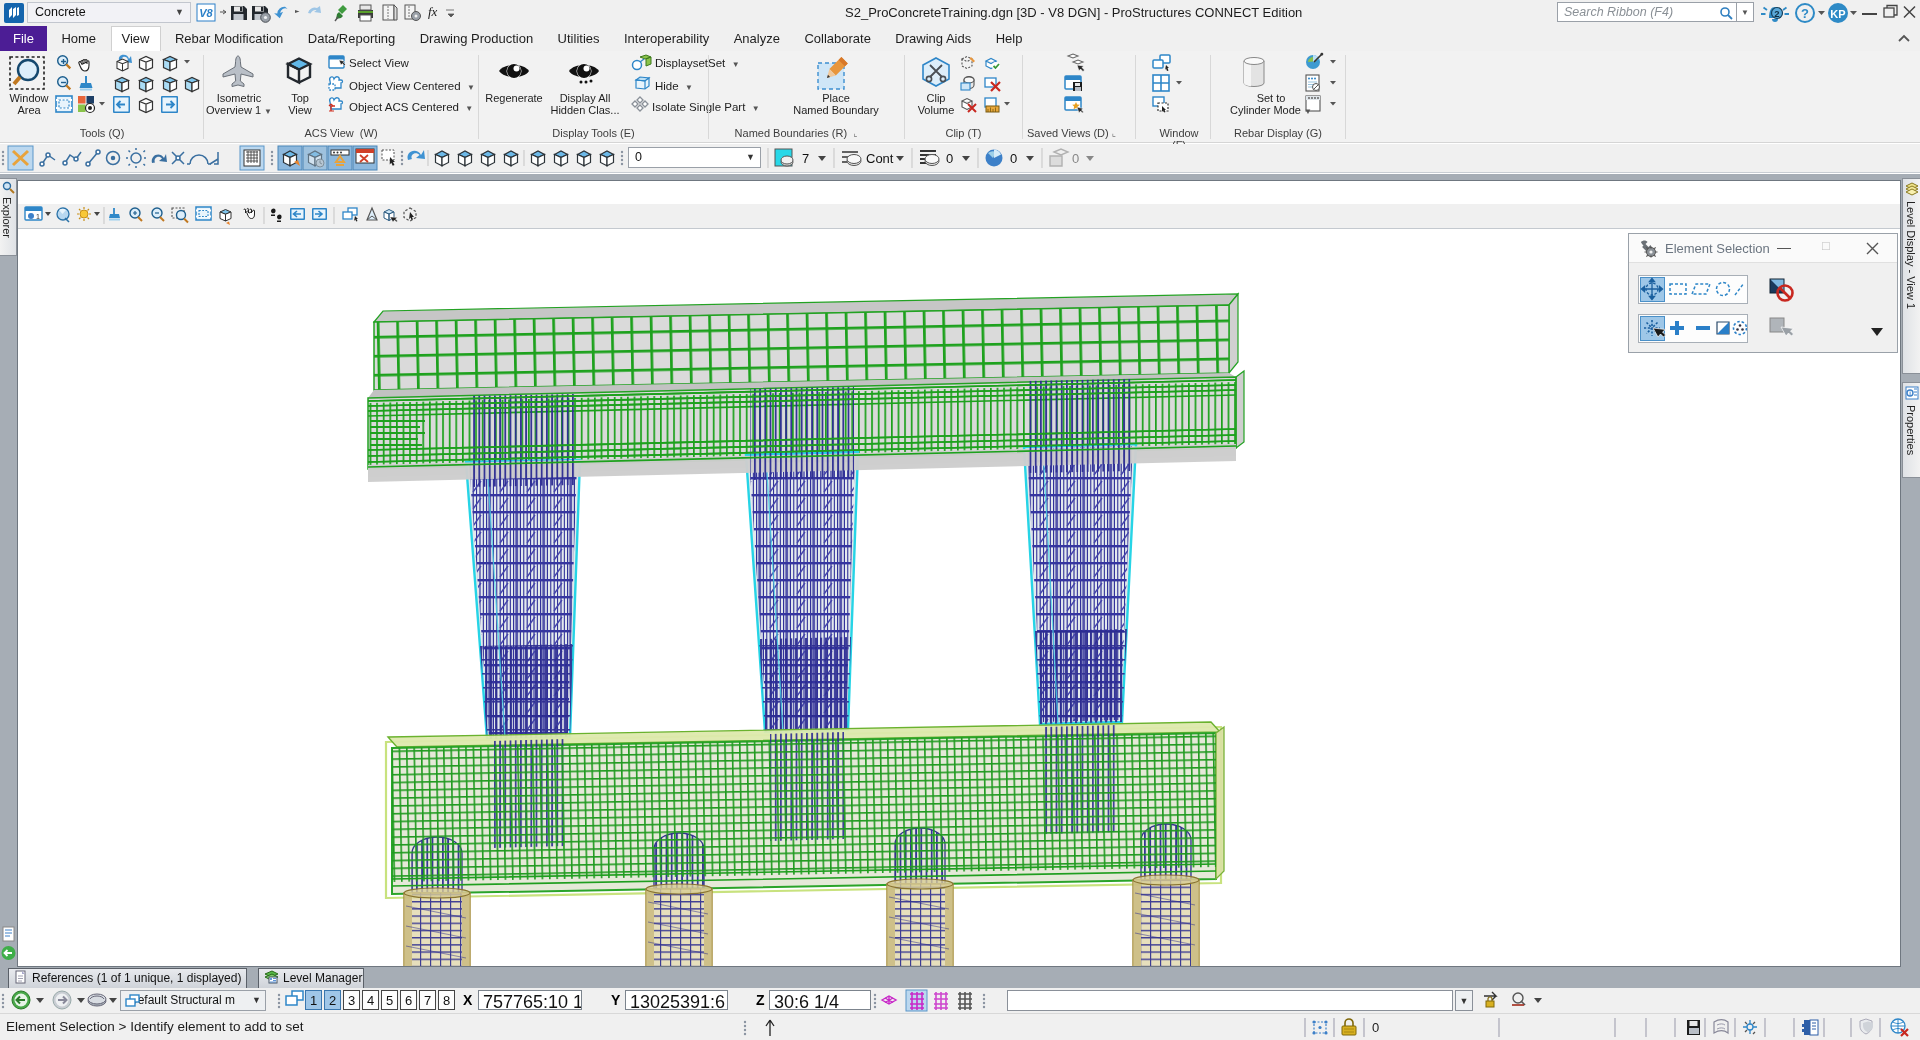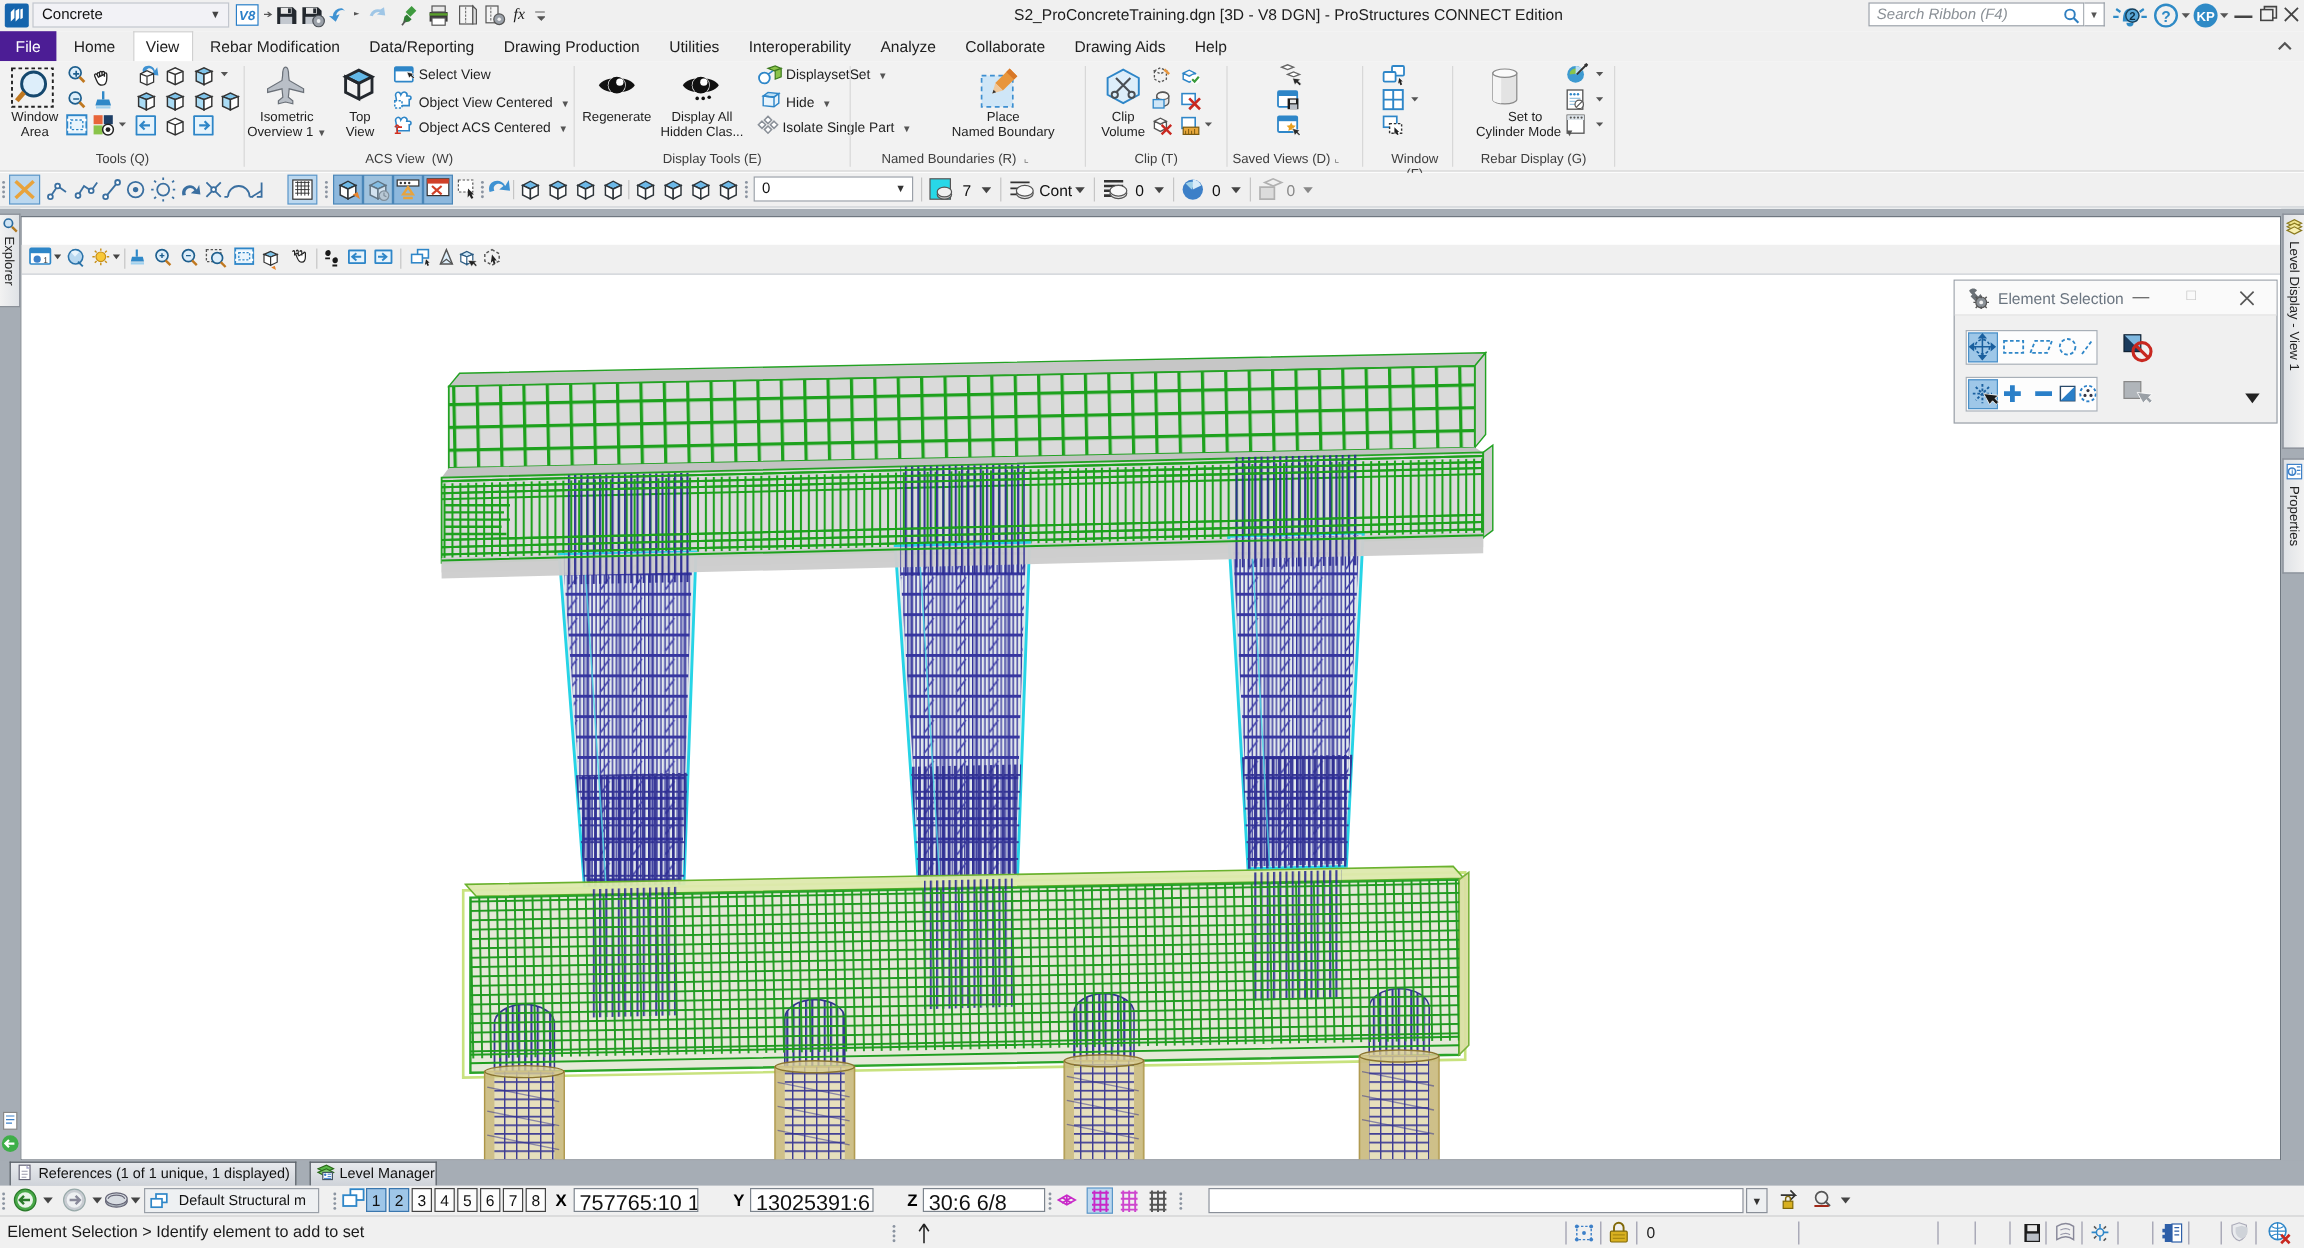--- a/index.html
+++ b/index.html
@@ -853,21 +853,21 @@
       <circle cx="62" cy="12" r="6.5" fill="#eef0f2"></circle>
       <path d="M58 12 h8 m-3 -3.5 l3.5 3.5 -3.5 3.5" stroke="#889" stroke-width="2" fill="none"></path>
   <path d="M77 10 l4 5 4 -5 z" fill="#444"></path>
   <g>
         <ellipse cx="97" cy="13" rx="9" ry="5" fill="#aab2ba" stroke="#667"></ellipse>
         <ellipse cx="97" cy="11" rx="9" ry="5" fill="#d8dce2" stroke="#667"></ellipse>
         <path d="M90 11 c2 -4 12 -4 14 0" fill="none" stroke="#667"></path>
       </g>
   <path d="M109 10 l4 5 4 -5 z" fill="#444"></path>
  </svg>
- <div class="abs combo" style="left:120px;top:2px;width:146px;height:21px;line-height:19px;padding-left:28px;background:#eef0f2;border-color:#9aa0a8;font-size:12px;">Default Structural m<span style="float:right;margin-right:4px;color:#333;font-size:9px;">▼</span>
+ <div class="abs combo" style="left:120px;top:2px;width:146px;height:21px;line-height:19px;padding-left:8px;background:#eef0f2;border-color:#9aa0a8;font-size:12px;">Default Structural m<span style="float:right;margin-right:4px;color:#333;font-size:9px;">▼</span>
   <svg class="abs" style="left:3px;top:2px;" width="18" height="16" viewBox="0 0 18 16">
         <rect x="6" y="2" width="9" height="7" fill="#fff" stroke="#2e86c8" stroke-width="1.4"></rect>
         <rect x="2" y="6" width="9" height="7" fill="#fff" stroke="#2e86c8" stroke-width="1.4"></rect>
       </svg>
  </div>
  <svg class="abs" style="left:276px;top:0" width="60" height="25" viewBox="0 0 60 25">
       <g fill="#8a93a0">
         <circle cx="3" cy="7" r="1.2"></circle>
         <circle cx="3" cy="11" r="1.2"></circle>
         <circle cx="3" cy="15" r="1.2"></circle>
@@ -885,21 +885,21 @@
         <circle cx="3" cy="11" r="1.2"></circle>
         <circle cx="3" cy="15" r="1.2"></circle>
         <circle cx="3" cy="19" r="1.2"></circle>
       </g>
     </svg>
  <span class="abs" style="left:463px;top:4px;font-weight:bold;font-size:14px;">X</span>
  <div class="abs statfield" style="left:478px;top:2px;width:104px;">757765:10 13/16<span style="border-left:1px solid #111;margin-left:1px;"></span></div>
  <span class="abs" style="left:611px;top:4px;font-weight:bold;font-size:14px;">Y</span>
  <div class="abs statfield" style="left:625px;top:2px;width:103px;">13025391:6 1/4</div>
  <span class="abs" style="left:756px;top:4px;font-weight:bold;font-size:14px;">Z</span>
- <div class="abs statfield" style="left:769px;top:2px;width:102px;">30:6 6/8</div>
+ <div class="abs statfield" style="left:769px;top:2px;width:102px;">30:6 1/4</div>
  <svg class="abs" style="left:872px;top:0" width="125" height="25" viewBox="0 0 125 25">
   <g fill="#8a93a0">
         <circle cx="3" cy="7" r="1.2"></circle>
         <circle cx="3" cy="11" r="1.2"></circle>
         <circle cx="3" cy="15" r="1.2"></circle>
         <circle cx="3" cy="19" r="1.2"></circle>
       </g>
   <g stroke="#c828c8" fill="none" stroke-width="1.4">
         <path d="M10 12 l7 -4 7 4 -7 4 z"></path>
         <path d="M13 10 l8 4.5 M21 10 l-8 4.5 M17 8 v8"></path>

